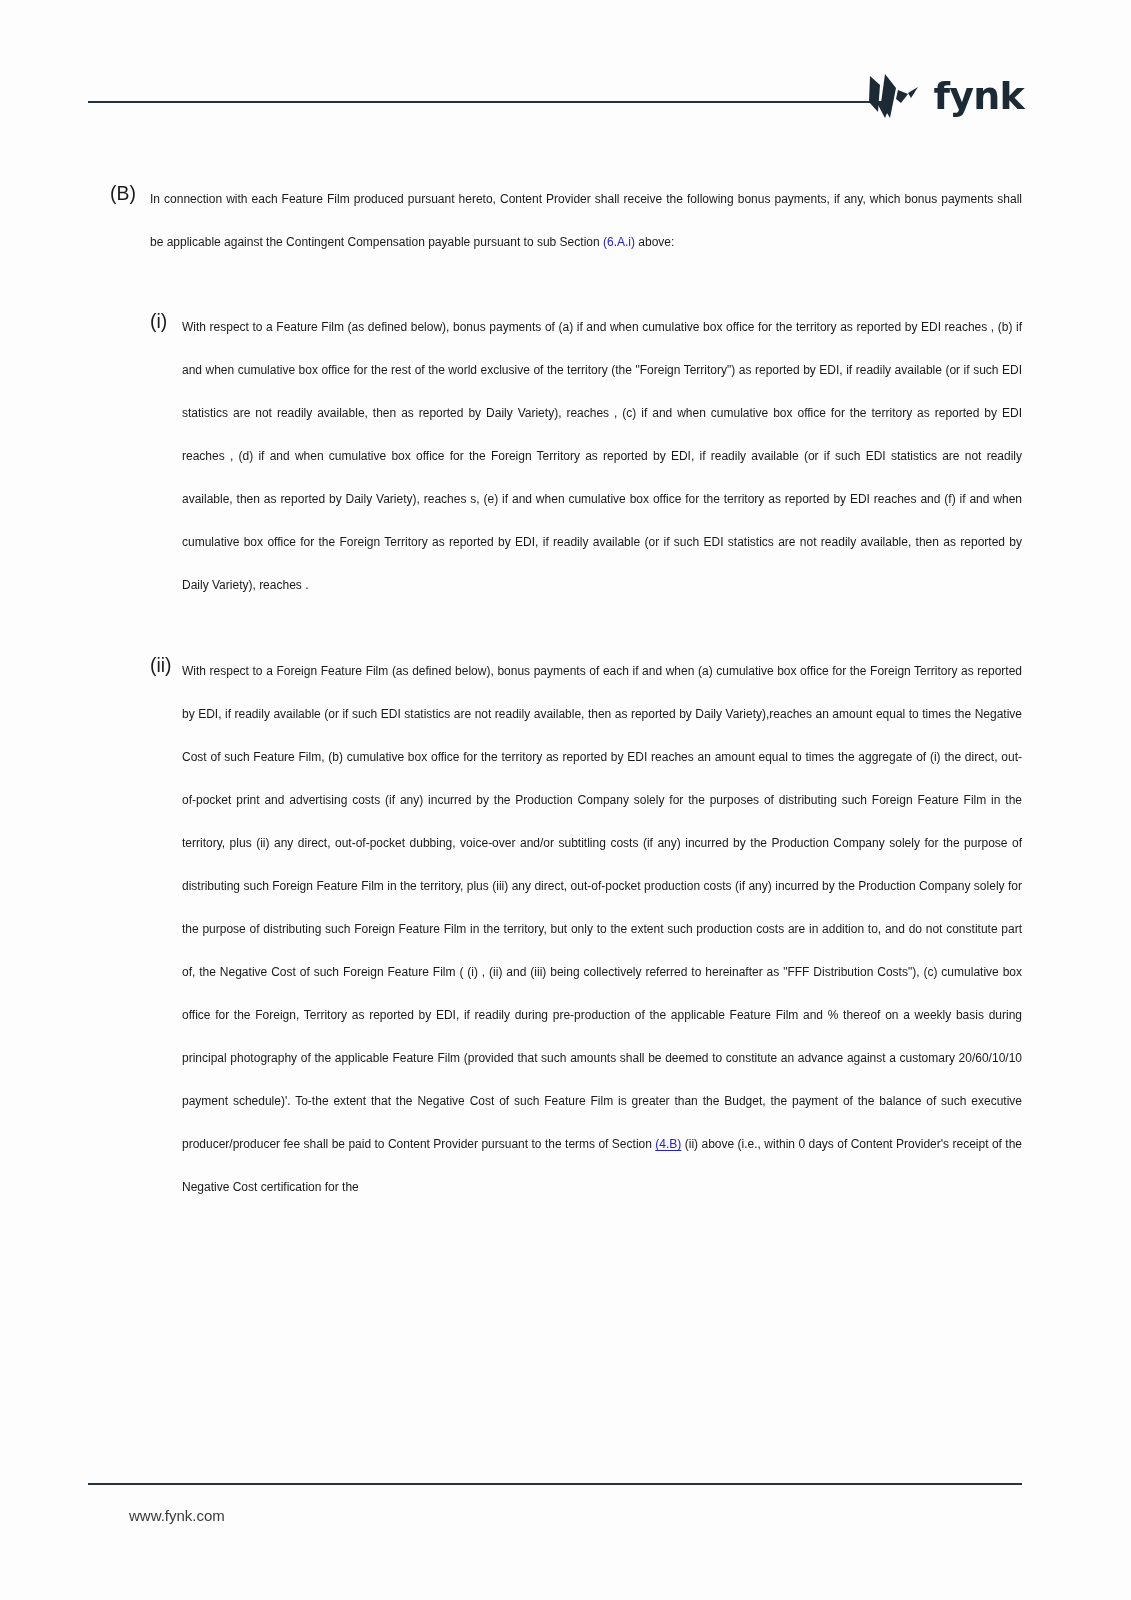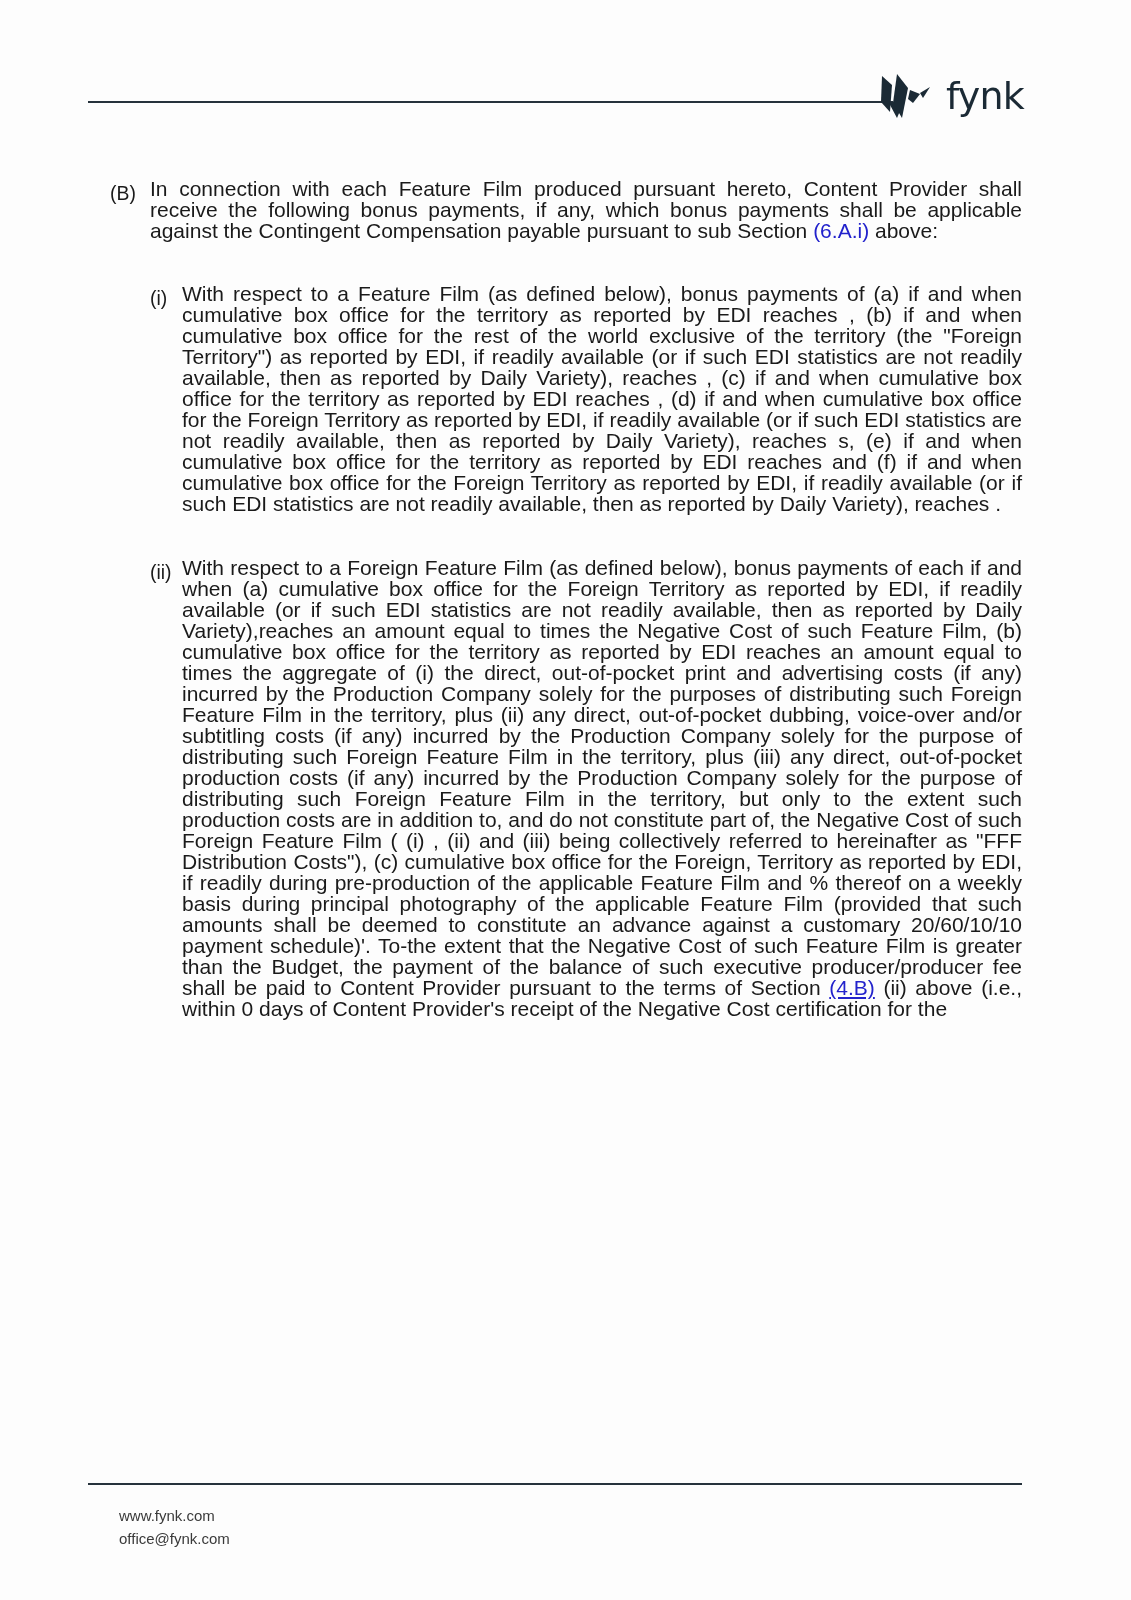--- a/index.html
+++ b/index.html
@@ -48,21 +48,21 @@
     height: 56px;
   }
   .brand-mark {
     width: 58px;
     height: 48px;
     display: block;
   }
   .brand-word {
     font-family: "DejaVu Sans", sans-serif;
     font-size: 38px;
-    font-weight: 400;
+    font-weight: 700;
     letter-spacing: -0.8px;
     color: #1b2a35;
     line-height: 1;
   }
 
   
   .content {
     position: absolute;
     left: 88px;
     top: 131px;
@@ -112,22 +112,22 @@
     line-height: 31.3px;
     color: #1a1a1a;
     white-space: nowrap;
   }
   .marker-b { width: 40px; }
   .marker-i { width: 32px; }
   .marker-ii { width: 32px; }
 
   .row-text {
     flex: 1 1 auto;
-    font-size: 21px;
-    line-height: 21px;
+    font-size: 12px;
+    line-height: 43px;
     text-align: justify;
     text-justify: inter-word;
     color: #1a1a1a;
   }
 
   .xref {
     color: #2222cc;
     text-decoration: underline;
     text-underline-offset: 2px;
   }
@@ -143,21 +143,21 @@
     top: 1483px;
     width: 934px;
   }
   .footer-rule {
     width: 934px;
     height: 0;
     border-top: 2px solid #26323c;
   }
   .footer-lines {
     margin-top: 19px;
-    margin-left: 31px;
+    margin-left: 41px;
     font-size: 15px;
     line-height: 23px;
     color: #3a3a3a;
   }
   .footer-line { display: block; }
 </style>
 </head>
 <body>
 
 <div class="page">
@@ -193,17 +193,16 @@
       <span class="marker marker-ii">(ii)</span>
       <span class="row-text"><span>With respect to a Foreign Feature Film (as defined below), bonus payments of each if and when (a) cumulative box office for the Foreign Territory as reported by EDI, if readily available (or if such EDI statistics are not readily available, then as reported by Daily Variety),reaches an amount equal to times the Negative Cost of such Feature Film, (b) cumulative box office for the territory as reported by EDI reaches an amount equal to times the aggregate of (i) the direct, out-of-pocket print and advertising costs (if any) incurred by the Production Company solely for the purposes of distributing such Foreign Feature Film in the territory, plus (ii) any direct, out-of-pocket dubbing, voice-over and/or subtitling costs (if any) incurred by the Production Company solely for the purpose of distributing such Foreign Feature Film in the territory, plus (iii) any direct, out-of-pocket production costs (if any) incurred by the Production Company solely for the purpose of distributing such Foreign Feature Film in the territory, but only to the extent such production costs are in addition to, and do not constitute part of, the Negative Cost of such Foreign Feature Film ( (i) , (ii) and (iii) being collectively referred to hereinafter as "FFF Distribution Costs"), (c) cumulative box office for the Foreign, Territory as reported by EDI, if readily during pre-production of the applicable Feature Film and % thereof on a weekly basis during principal photography of the applicable Feature Film (provided that such amounts shall be deemed to constitute an advance against a customary 20/60/10/10 payment schedule)'. To-the extent that the Negative Cost of such Feature Film is greater than the Budget, the payment of the balance of such executive producer/producer fee shall be paid to Content Provider pursuant to the terms of Section </span><span class="xref">(4.B)</span><span> (ii) above (i.e., within 0 days of Content Provider's receipt of the Negative Cost certification for the</span></span>
     </div>
 
   </div>
 
   <div class="footer">
     <div class="footer-rule"></div>
     <div class="footer-lines">
       <span class="footer-line">www.fynk.com</span>
-      <span class="footer-line">office@fynk.com</span>
     </div>
   </div>
 
 </div>
 
 </body></html>

